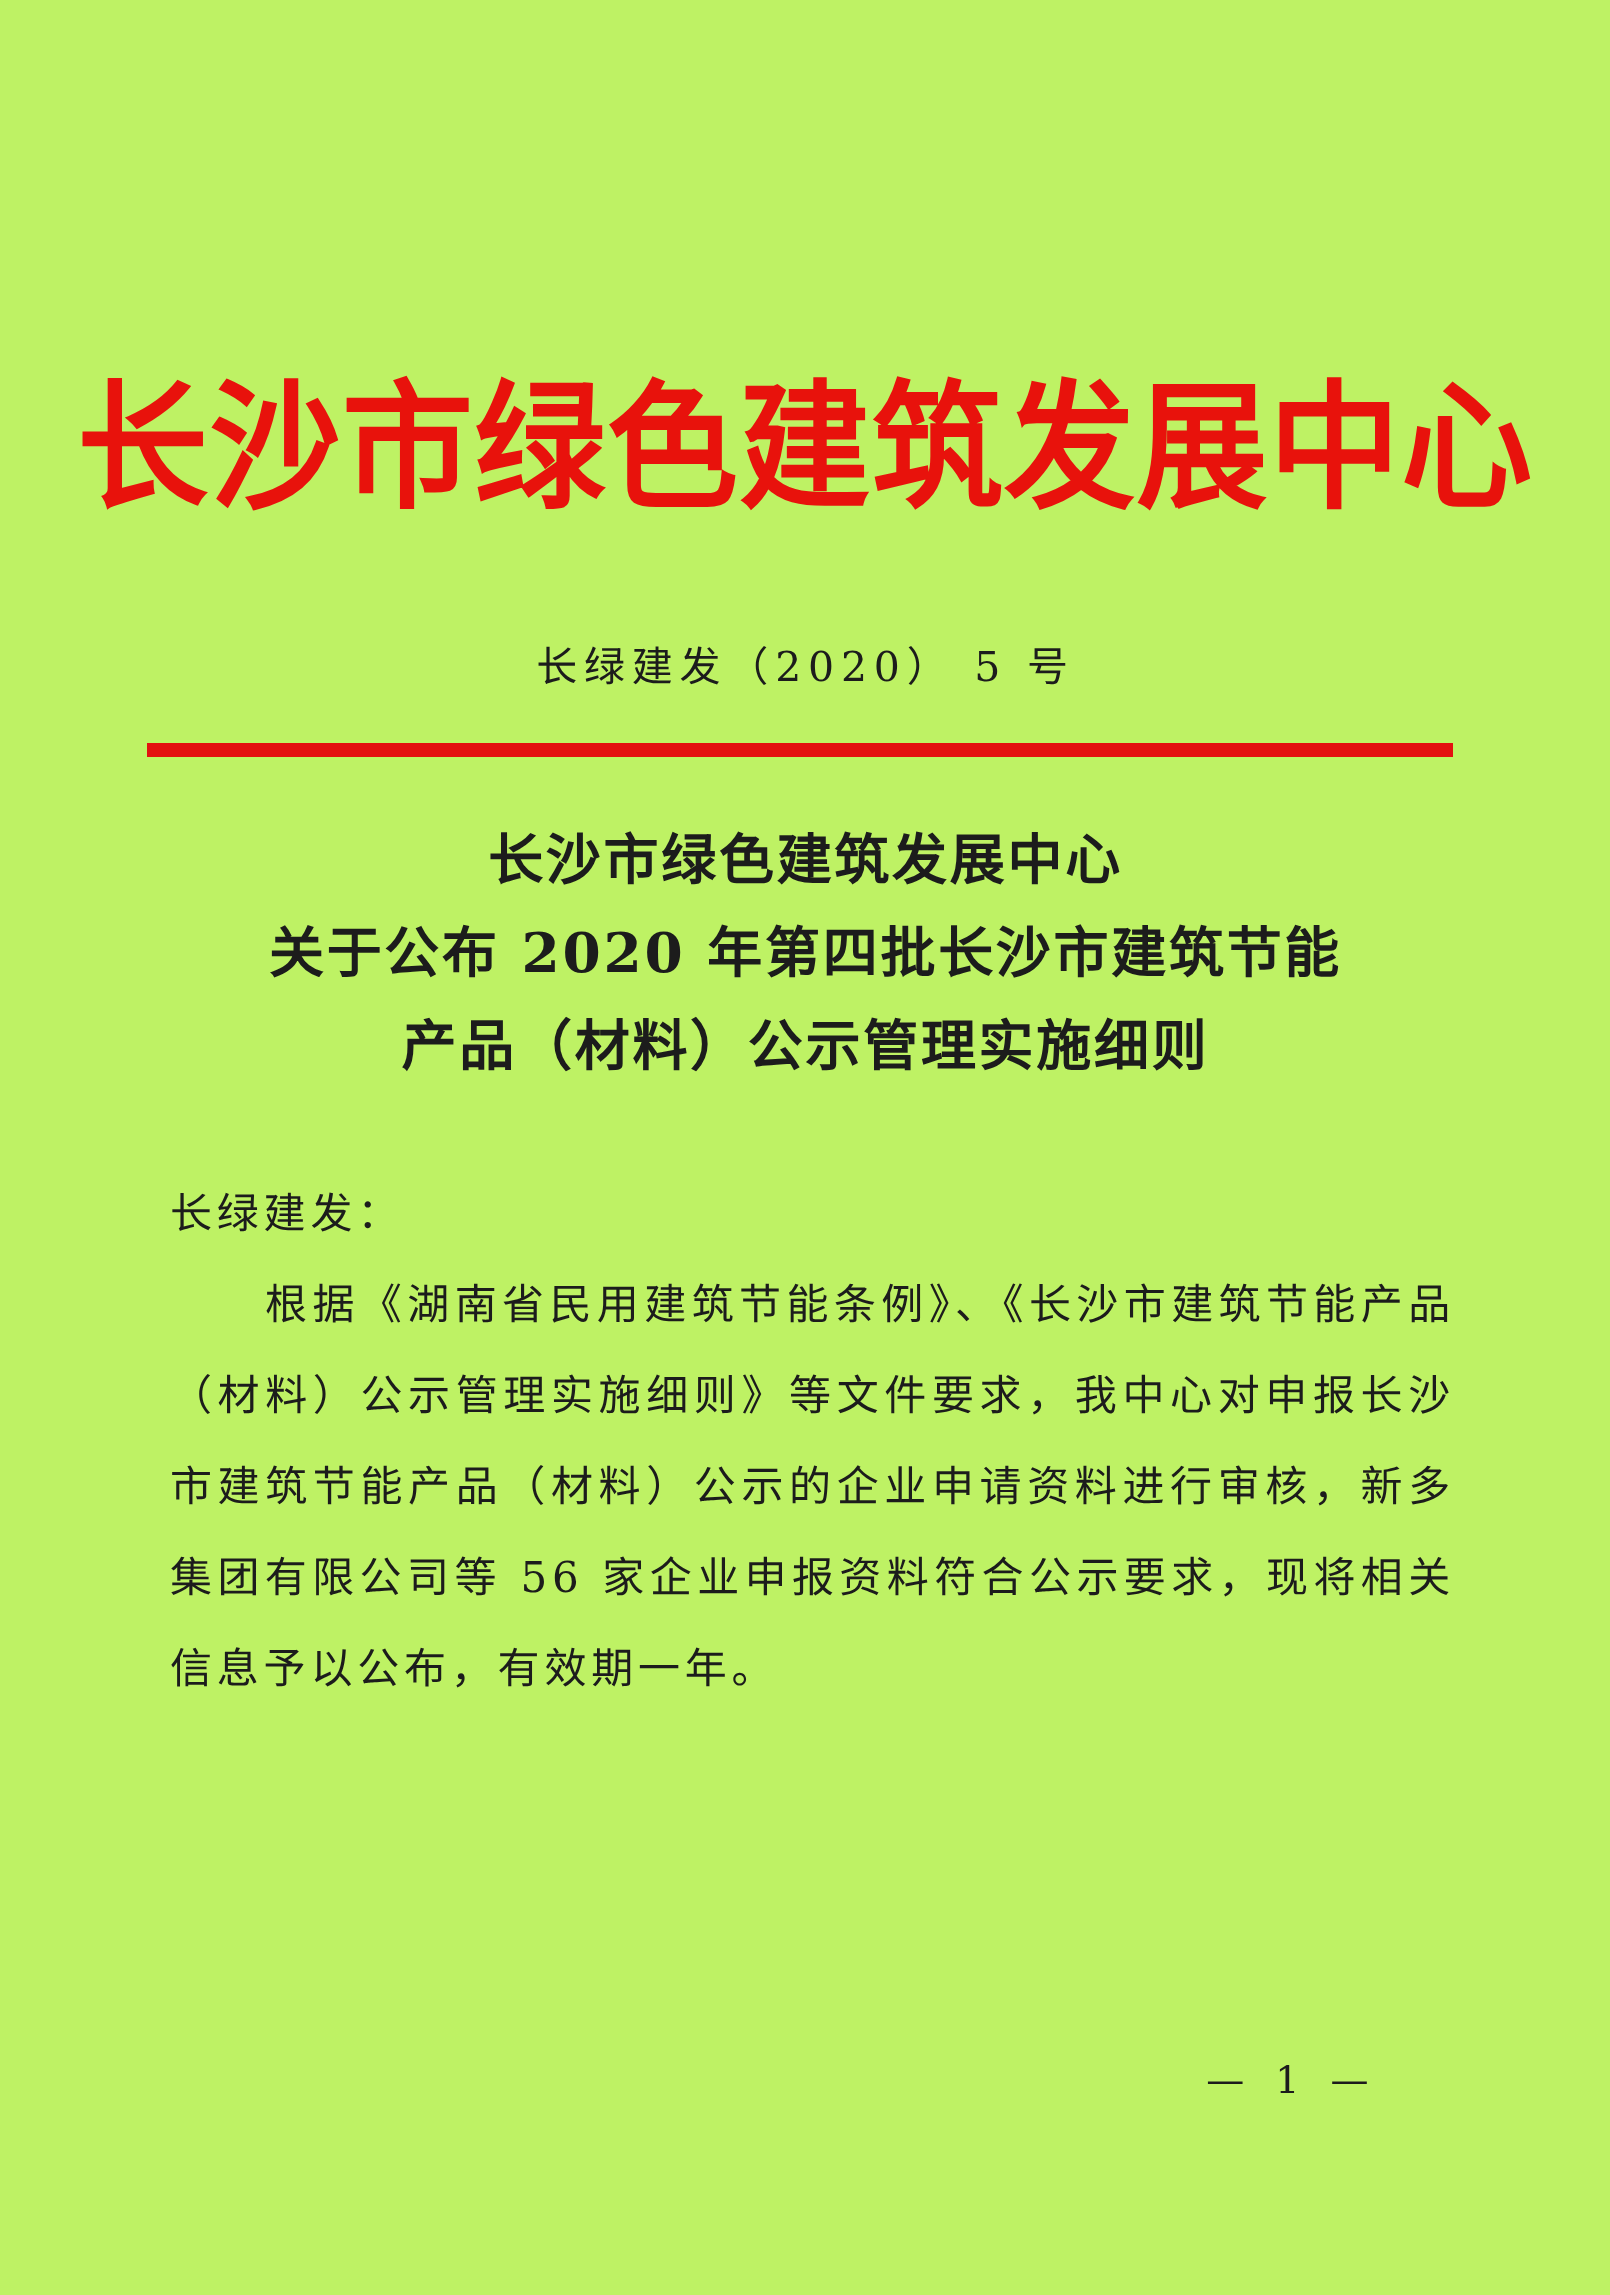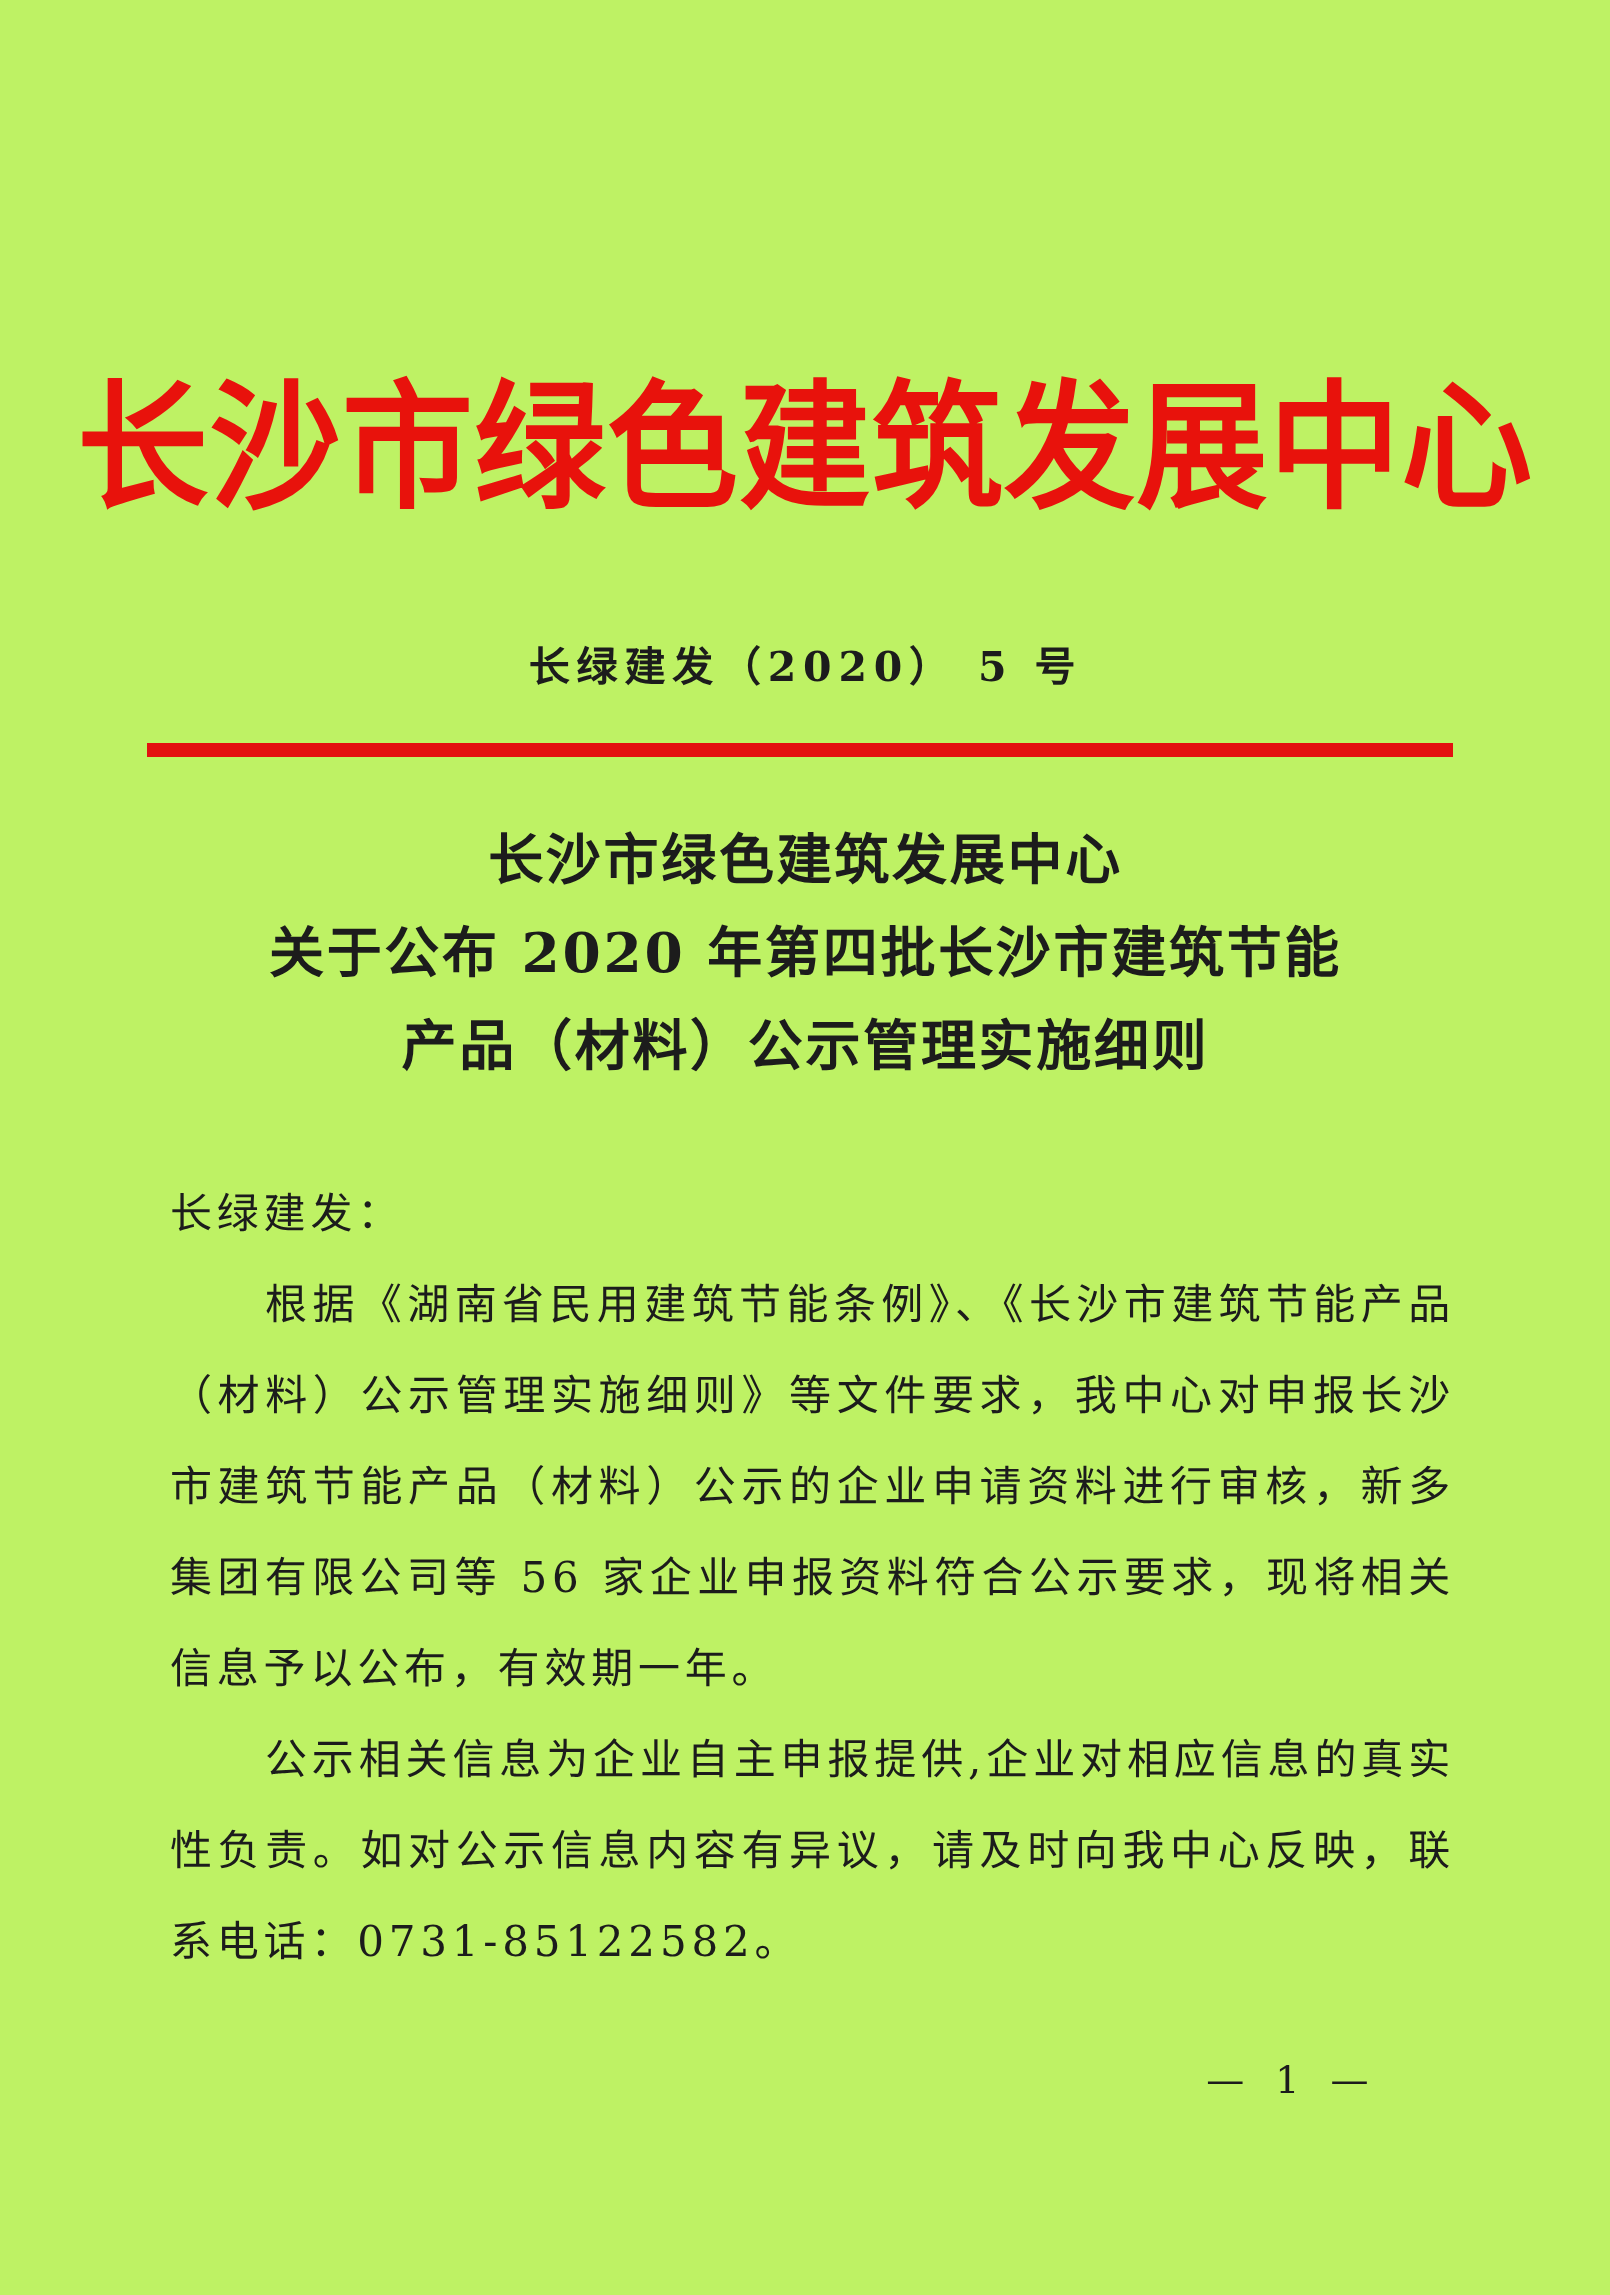--- a/index.html
+++ b/index.html
@@ -32,21 +32,21 @@
     transform-origin: top center;
   }
   
   .doc-number {
     position: absolute;
     top: 633px;
     left: 0;
     width: 100%;
     text-align: center;
     font-size: 41px;
-    font-weight: bold;
+    font-weight: normal;
     letter-spacing: 6.8px;
     white-space: nowrap;
   }
   
   .red-rule {
     position: absolute;
     top: 743px;
     left: 147px;
     width: 1306px;
     height: 13.6px;
@@ -100,19 +100,18 @@
 
   <div class="doc-title">
     <div>长沙市绿色建筑发展中心</div>
     <div>关于公布 2020 年第四批长沙市建筑节能</div>
     <div>产品（材料）公示管理实施细则</div>
   </div>
 
   <div class="body-text">
     <p>长绿建发：</p>
     <p class="indent">根据《湖南省民用建筑节能条例》、《长沙市建筑节能产品（材料）公示管理实施细则》等文件要求，我中心对申报长沙市建筑节能产品（材料）公示的企业申请资料进行审核，新多集团有限公司等 56 家企业申报资料符合公示要求，现将相关信息予以公布，有效期一年。</p>
-    <p class="indent">公示相关信息为企业自主申报提供,企业对相应信息的真实性负责。如对公示信息内容有异议，请及时向我中心反映，联系电话：0731-85122582。</p>
   </div>
 
   <div class="page-num">— 1 —</div>
 
 </div>
 
 
 </body></html>

